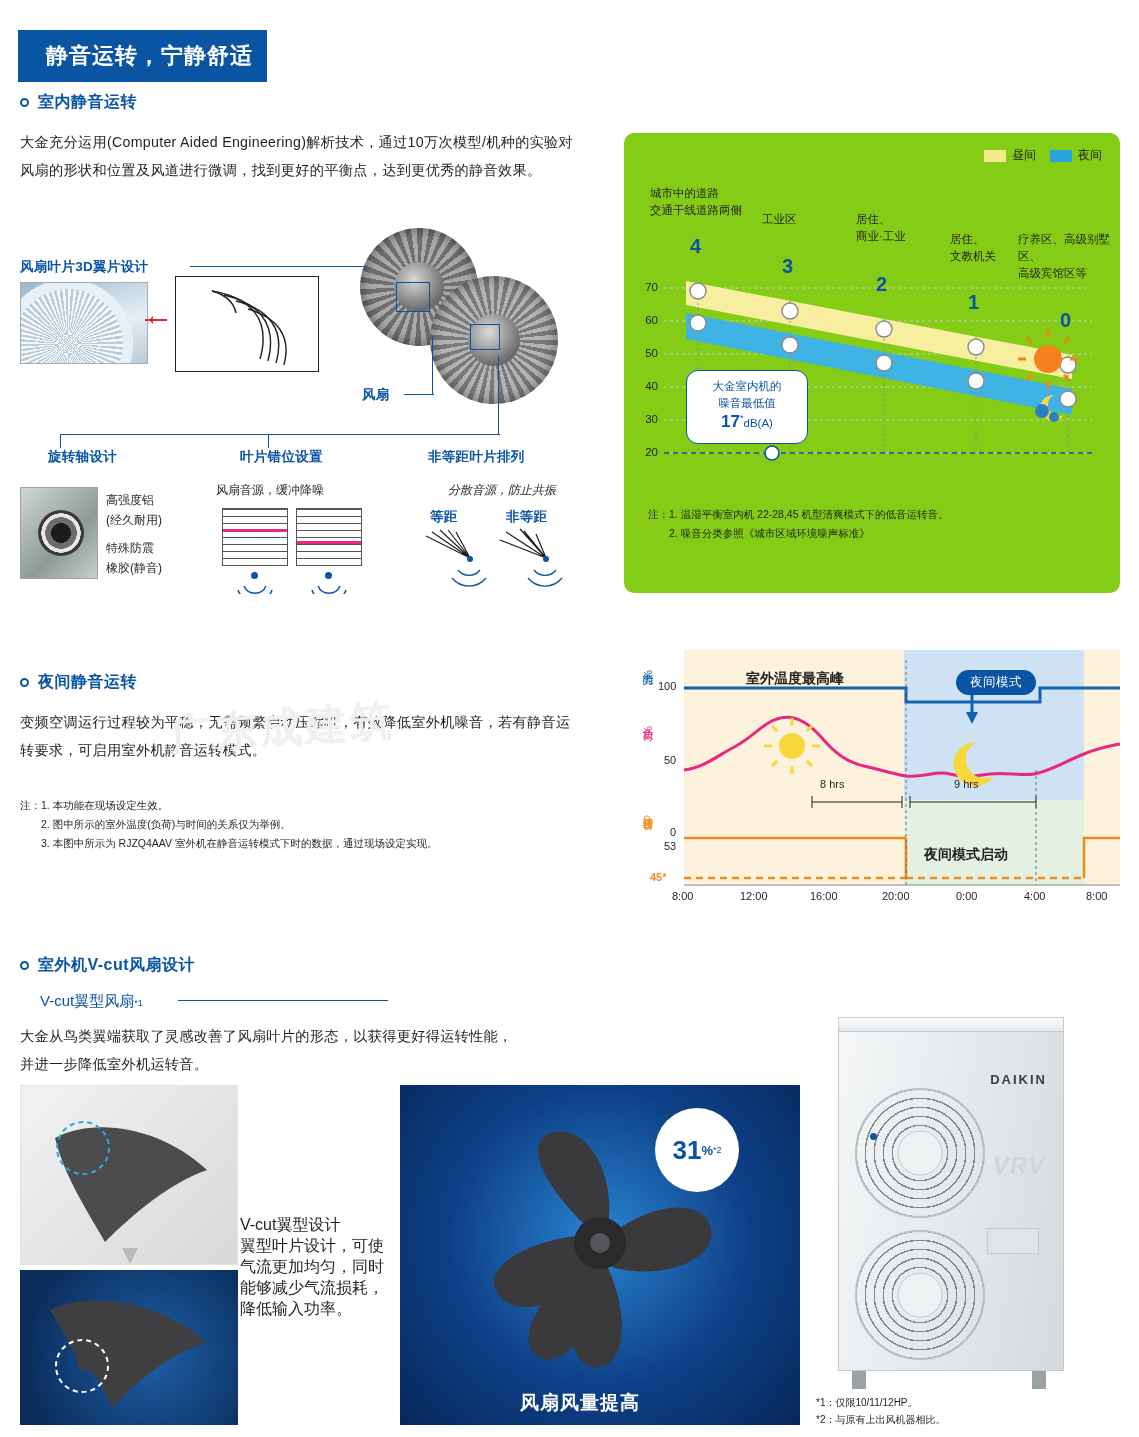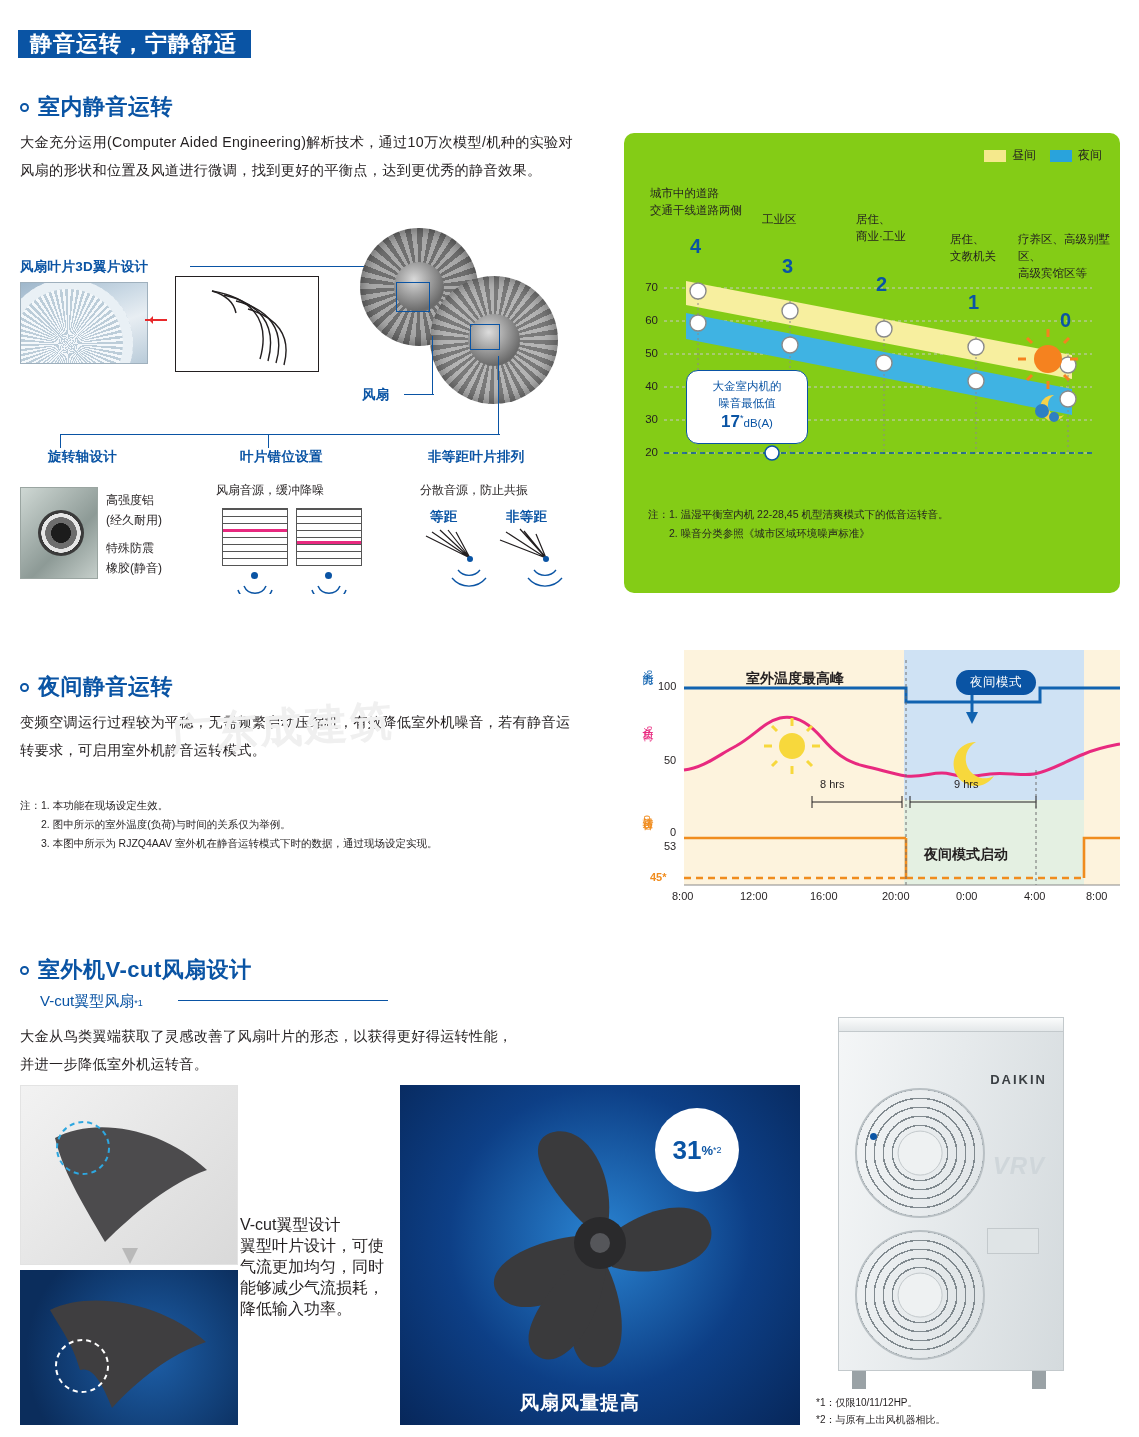--- a/index.html
+++ b/index.html
@@ -12,36 +12,36 @@
     height: 1437px;
     position: relative;
     overflow: hidden;
   }
   .page { position: relative; width: 1139px; height: 1437px; }
 
   
   .banner {
     position: absolute;
     left: 18px; top: 30px;
-    height: 28px;
+    height: 52px;
     background: #0a54a4;
-    padding: 0 14px 0 12px;
+    padding: 0 14px 0 28px;
     display: flex; align-items: center;
   }
   .banner .txt {
     color: #fff; font-size: 22px; font-weight: bold; letter-spacing: 1px;
   }
 
   
   .bullet-head { position: absolute; display: flex; align-items: center; gap: 9px; }
   .bullet-head .dot {
     width: 9px; height: 9px; border-radius: 50%;
     border: 2px solid #0a54a4; background: #fff;
   }
-  .bullet-head .lbl { color: #0a54a4; font-size: 22px; font-weight: bold; letter-spacing: .5px; }
+  .bullet-head .lbl { color: #0a54a4; font-size: 16px; font-weight: bold; letter-spacing: .5px; }
 
   .body-text {
     position: absolute;
     font-size: 14.2px; line-height: 28px; color: #231f20;
     letter-spacing: .3px;
   }
   .note-text {
     position: absolute;
     font-size: 10.5px; line-height: 19px; color: #231f20;
   }
@@ -317,21 +317,21 @@
         <path d="M6 22 A18 18 0 0 0 40 22"></path>
     </g>
   </svg>
   <svg style="position:absolute; left:306px; top:568px;" width="46" height="26">
     <g fill="none" stroke="#0a54a4" stroke-width="1.5">
       <path d="M12 18 A12 12 0 0 0 34 18"></path>
         <path d="M6 22 A18 18 0 0 0 40 22"></path>
     </g>
   </svg>
 
-  <div class="lbl-black" style="left:420px; top:480px;">分散音源，防止共振</div>
+  <div class="lbl-black" style="left:448px; top:480px;font-style:italic;">分散音源，防止共振</div>
   <div class="lbl-blue" style="left:430px; top:508px;">等距</div>
   <div class="lbl-blue" style="left:506px; top:508px;">非等距</div>
   <svg style="position:absolute; left:418px; top:528px;" width="72" height="62">
     <g stroke="#231f20" stroke-width="1.2" fill="none">
       <path d="M8 8 L52 30 M14 4 L52 30 M22 2 L52 30 M30 2 L52 30 M38 4 L52 30"></path>
     </g>
     <g stroke="#0a54a4" stroke-width="1.3" fill="none">
       <path d="M40 42 A14 14 0 0 0 62 42"></path>
         <path d="M34 50 A22 22 0 0 0 68 50"></path>
     </g>

